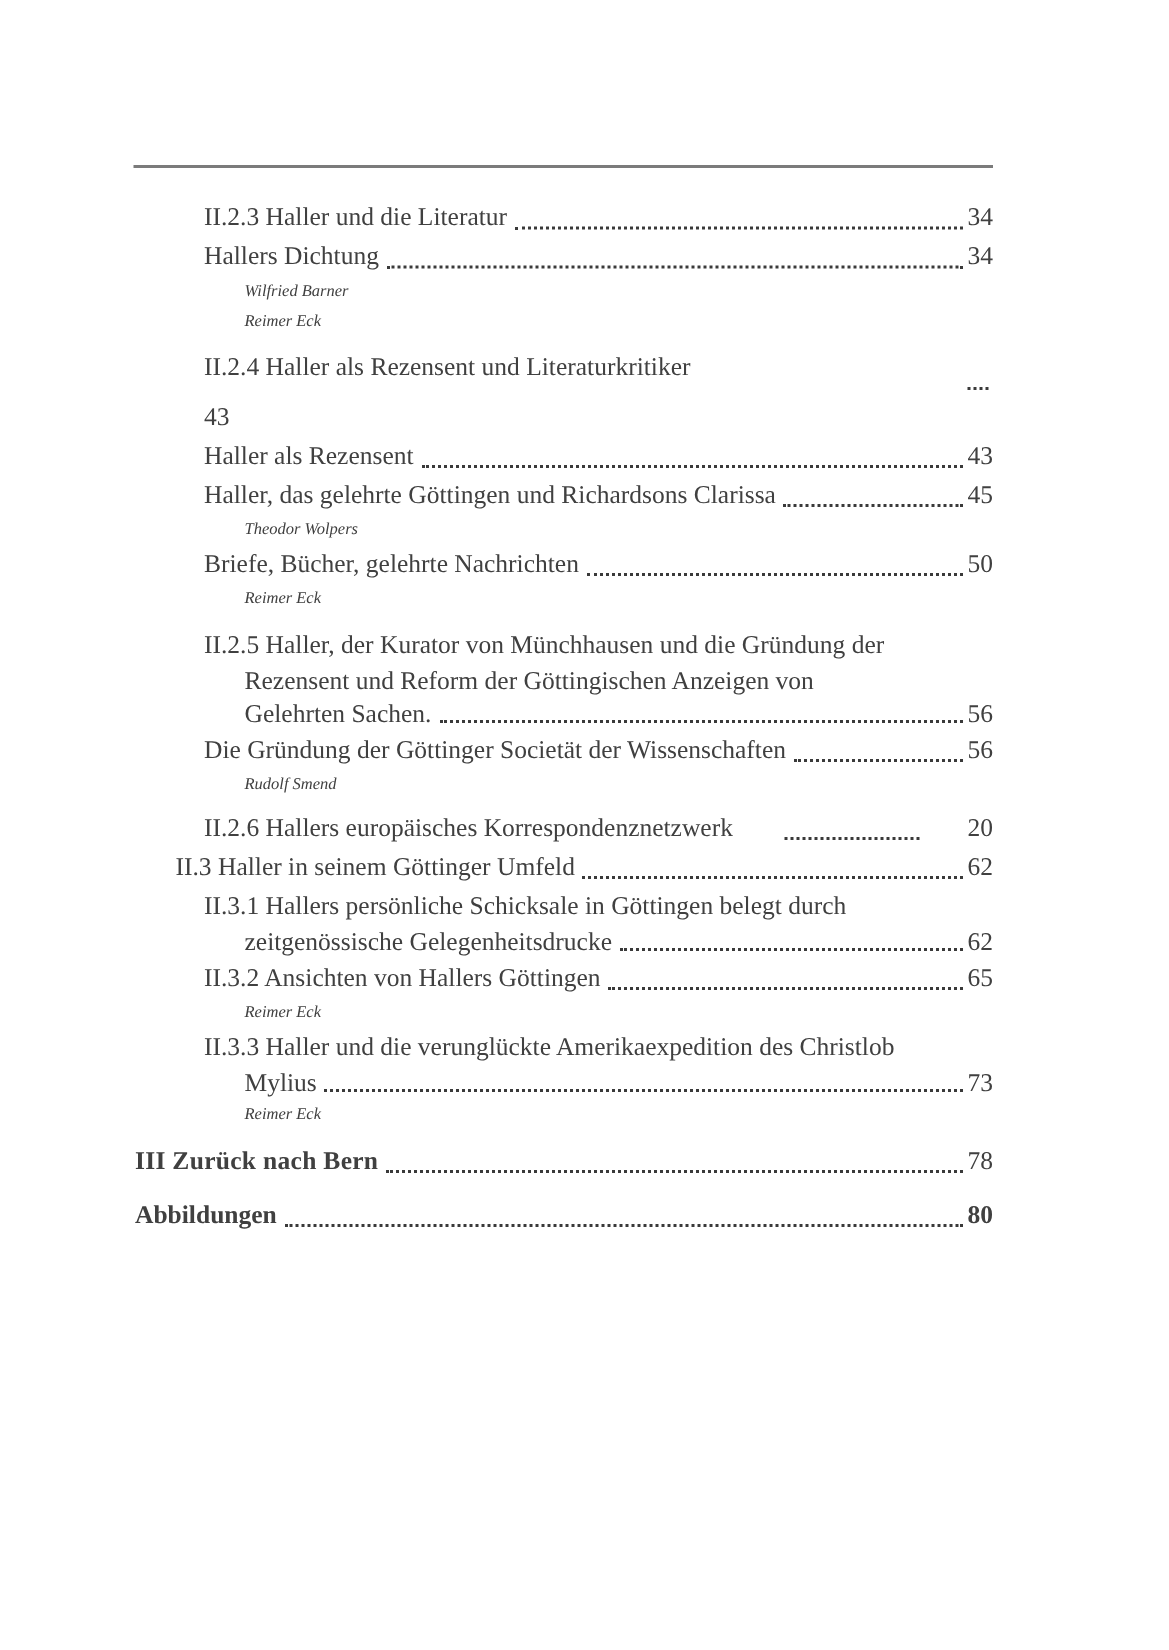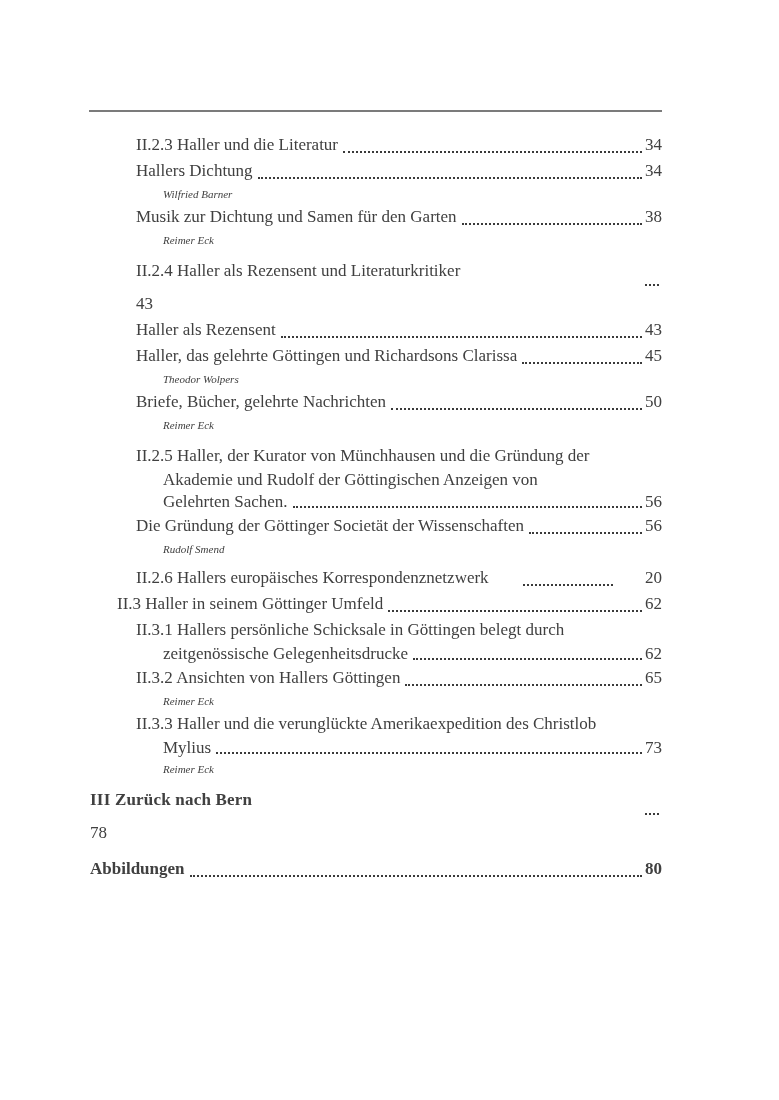--- a/index.html
+++ b/index.html
@@ -59,21 +59,21 @@
     line-height: 20px;
   }
 
   
   .bold .title { font-weight: 700; letter-spacing: 0.2px; }
   .italic .title { font-style: italic; }
 
   
   .gap-section    { margin-top: 8px; flex-direction: column; }
   .gap-section-sm { margin-top: 6px; gap: 29px; }
-  .gap-chapter    { margin-top: 8px; flex-direction: column; }
+  .gap-chapter    { margin-top: 8px; }
   .gap-chapter-lg { margin-top: 10px; font-weight: bold; }
 </style>
 </head>
 <body>
 
 <div class="sheet">
   <div class="top-rule"></div>
   <div class="toc">
       <div class="row lv-sec2">
     <span class="title">II.2.3 Haller und die Literatur</span>
@@ -82,25 +82,20 @@
   </div>
       <div class="row lv-sec2">
     <span class="title">Hallers Dichtung</span>
     <span class="leader"></span>
     <span class="pagenum">34</span>
   </div>
       <div class="row lv-author italic">
     <span class="title">Wilfried Barner</span>
 
   </div>
-      <div class="row lv-sec2">
-    <span class="title">Musik zur Dichtung und Samen für den Garten</span>
-    <span class="leader"></span>
-    <span class="pagenum">38</span>
-  </div>
       <div class="row lv-author italic">
     <span class="title">Reimer Eck</span>
 
   </div>
       <div class="row lv-sec2 gap-section">
     <span class="title">II.2.4 Haller als Rezensent und Literaturkritiker</span>
     <span class="leader"></span>
     <span class="pagenum">43</span>
   </div>
       <div class="row lv-sec2">
@@ -124,21 +119,21 @@
   </div>
       <div class="row lv-author italic">
     <span class="title">Reimer Eck</span>
 
   </div>
       <div class="row lv-sec2 gap-section">
     <span class="title">II.2.5 Haller, der Kurator von Münchhausen und die Gründung der</span>
 
   </div>
       <div class="row lv-cont">
-    <span class="title">Akademie und Rudolf der Göttingischen Anzeigen von</span>
+    <span class="title">Rezensent und Reform der Göttingischen Anzeigen von</span>
 
   </div>
       <div class="row lv-cont">
     <span class="title">Gelehrten Sachen.</span>
     <span class="leader"></span>
     <span class="pagenum">56</span>
   </div>
       <div class="row lv-sec2">
     <span class="title">Die Gründung der Göttinger Societät der Wissenschaften</span>
     <span class="leader"></span>

